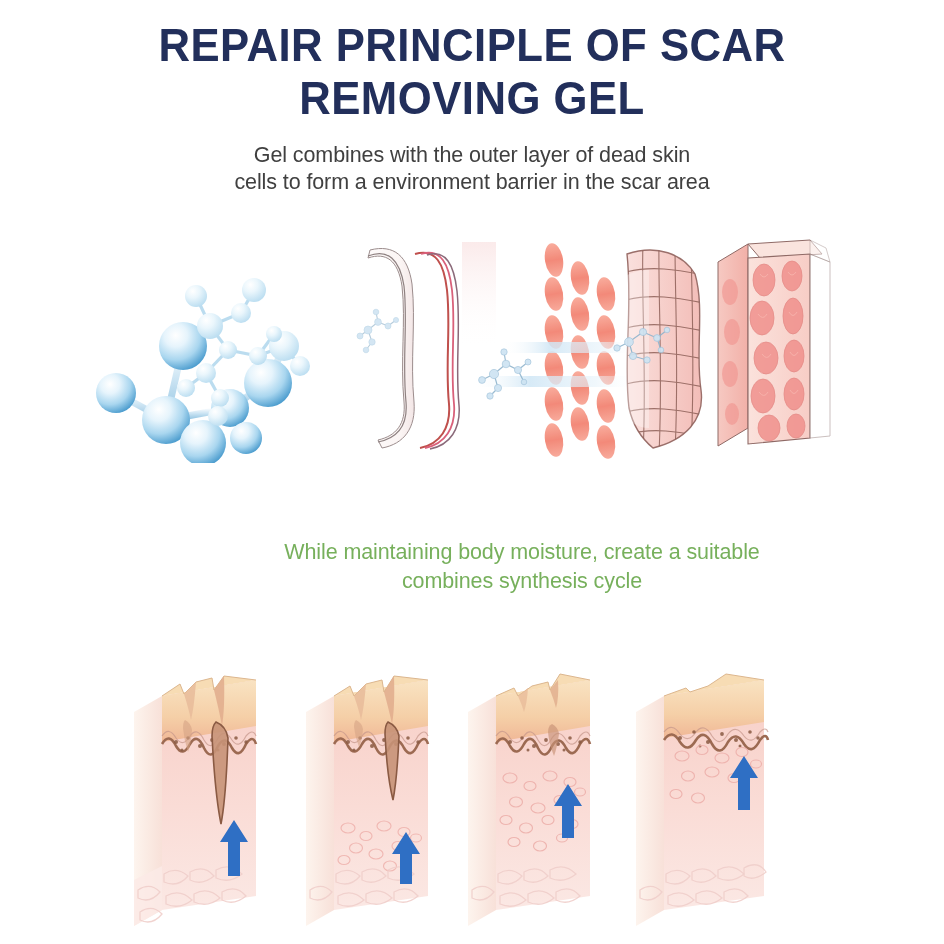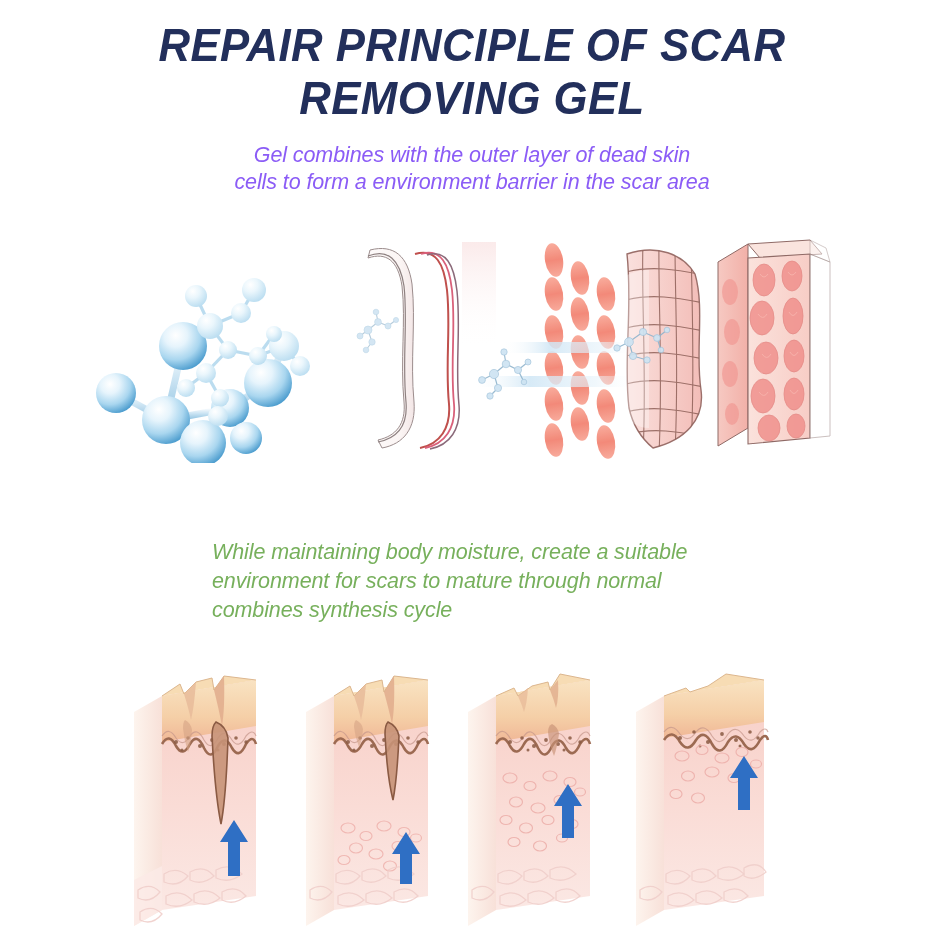--- a/index.html
+++ b/index.html
@@ -12,21 +12,20 @@
     height: 944px;
     overflow: hidden;
     font-family: "Liberation Sans", sans-serif;
     position: relative;
   }
   .page {
     width: 944px;
     height: 832px;
     position: relative;
     background: #ffffff;
-    font-style: italic;
   }
 
   
   .title-block {
     position: absolute;
     top: 18px;
     left: 0;
     width: 944px;
     text-align: center;
   }
@@ -46,37 +45,38 @@
   .para-top {
     position: absolute;
     top: 142px;
     left: 0;
     width: 944px;
     text-align: center;
   }
   .para-top .ln {
     font-size: 21.5px;
     line-height: 27px;
-    color: #8b5cf6;
+    color: #404040;
     letter-spacing: -0.1px;
     white-space: nowrap;
   }
   .para-mid {
     position: absolute;
     top: 538px;
     left: 212px;
     width: 620px;
     text-align: left;
   }
   .para-mid .ln {
     font-size: 21.5px;
     line-height: 29px;
     color: #77b05c;
     letter-spacing: -0.1px;
     white-space: nowrap;
+    text-align: center;
   }
 
   
   .row-illu {
     position: absolute;
     top: 228px;
     left: 0;
     width: 944px;
     height: 250px;
   }
@@ -381,21 +381,20 @@
           <ellipse cx="18" cy="100" rx="8" ry="13"></ellipse>
           <ellipse cx="16" cy="142" rx="8" ry="13"></ellipse>
           <ellipse cx="18" cy="182" rx="7" ry="11"></ellipse>
         </g>
       </svg>
     </div>
   </div>
 
   <div class="para-mid">
     <div class="ln">While maintaining body moisture, create a suitable</div>
-    <div class="ln">environment for scars to mature through normal</div>
     <div class="ln">combines synthesis cycle</div>
   </div>
 
   <div class="row-skin">
 
     <div class="skin-stage" style="left:128px;">
       <svg width="160" height="280" viewBox="0 0 160 280">
         <defs>
           <linearGradient id="epi1" x1="0" y1="0" x2="0" y2="1">
             <stop offset="0%" stop-color="#f9e3c2"></stop>

